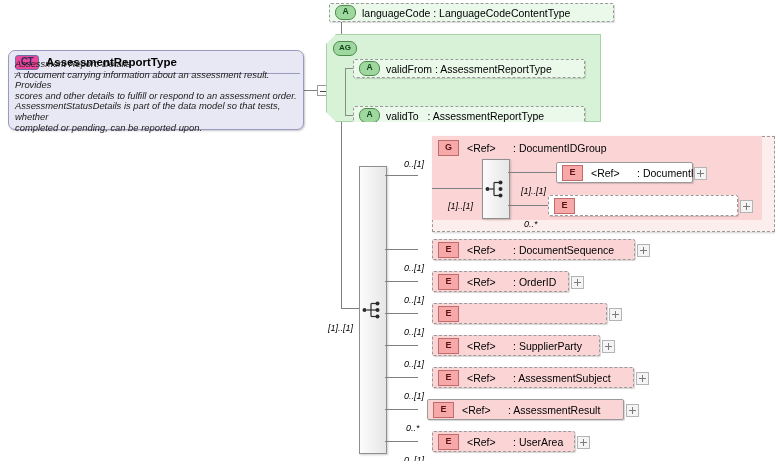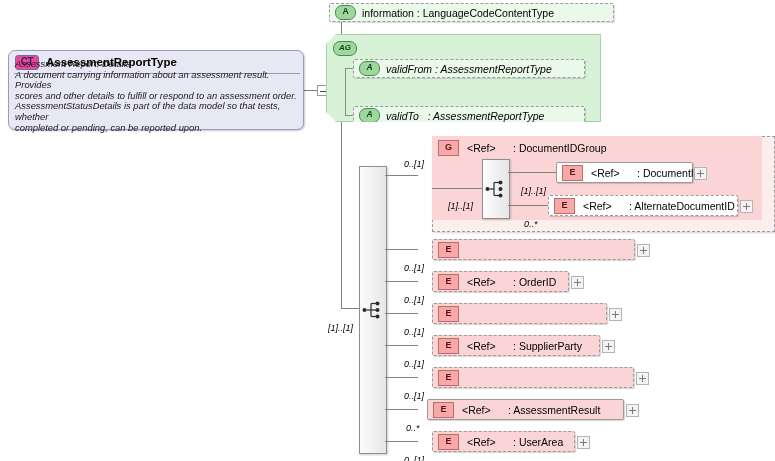--- a/index.html
+++ b/index.html
@@ -55,21 +55,20 @@
   }
 
   
   .attr-zone{
     left:326px;top:34px;width:275px;height:88px;
     background:#d7f2d7;
     border:1px solid #a8d3a8;
     box-shadow:1px 1px 2px rgba(0,0,0,0.18);
     
     clip-path:polygon(10px 0, 100% 0, 100% 100%, 10px 100%, 0 calc(100% - 10px), 0 10px);
-    font-style:italic;
   }
   .attr-row{
     height:19px;display:flex;align-items:center;padding-left:5px;
     border:1px dashed #9a9a9a;background:#d7f2d7;
     box-shadow:1px 1px 1px rgba(0,0,0,0.15);
     border-radius:2px;
   }
   .a-badge{
     flex:0 0 auto;width:19px;height:13px;border:1px solid #4e8a4e;border-radius:7px;
     background:#9fd89f;color:#14421b;font-size:8.5px;line-height:11px;text-align:center;font-weight:bold;
@@ -155,21 +154,21 @@
     <div class="ct-sep"></div>
     <div class="ct-desc">Assessment Report. Details
 A document carrying information about an assessment result.  Provides
 scores and other details to fulfill or respond to an assessment order.
 AssessmentStatusDetails is part of the data model so that tests, whether
 completed or pending, can be reported upon.</div>
   </div>
 
   <div class="abs attr-row" style="left:329px;top:3px;width:285px;background:#eaf9ea;">
     <div class="a-badge">A</div>
-    <div class="attr-label">information : LanguageCodeContentType</div>
+    <div class="attr-label">languageCode : LanguageCodeContentType</div>
   </div>
 
   <div class="abs attr-zone">
     <div class="abs" style="left:6px;top:4px;width:262px;height:18px;display:flex;align-items:center;">
       <div class="ag-badge">AG</div>
     </div>
 
     <div class="vline" style="left:18px;top:33px;height:47px;background:#8a8a8a;"></div>
     <div class="hline" style="left:18px;top:33px;width:8px;background:#8a8a8a;"></div>
     <div class="hline" style="left:18px;top:80px;width:8px;background:#8a8a8a;"></div>
@@ -239,27 +238,27 @@
   <div class="card" style="left:521px;top:160px;">[1]..[1]</div>
   <div class="abs el-row required" style="left:556px;top:162px;width:137px;background:#ffffff;">
     <div class="e-badge">E</div>
     <div class="el-label">&lt;Ref&gt;      : DocumentID</div>
   </div>
   <div class="plus-box" style="left:694px;top:167px;"></div>
 
   <div class="card" style="left:524px;top:193px;">0..*</div>
   <div class="abs el-row" style="left:548px;top:195px;width:190px;background:#ffffff;">
     <div class="e-badge">E</div>
-    <div class="el-label">&lt;Ref&gt;      : AlternateDocumentID</div>
   </div>
   <div class="plus-box" style="left:740px;top:200px;"></div>
 
   <div class="card" style="left:404px;top:237px;">0..[1]</div>
   <div class="abs el-row" style="left:432px;top:239px;width:203px;">
     <div class="e-badge">E</div>
+    <div class="el-label">&lt;Ref&gt;      : DocumentSequence</div>
   </div>
   <div class="plus-box" style="left:637px;top:244px;"></div>
 
   <div class="card" style="left:404px;top:269px;">0..[1]</div>
   <div class="abs el-row" style="left:432px;top:271px;width:137px;">
     <div class="e-badge">E</div>
     <div class="el-label">&lt;Ref&gt;      : OrderID</div>
   </div>
   <div class="plus-box" style="left:571px;top:276px;"></div>
 
@@ -272,20 +271,21 @@
   <div class="card" style="left:404px;top:333px;">0..[1]</div>
   <div class="abs el-row" style="left:432px;top:335px;width:168px;">
     <div class="e-badge">E</div>
     <div class="el-label">&lt;Ref&gt;      : SupplierParty</div>
   </div>
   <div class="plus-box" style="left:602px;top:340px;"></div>
 
   <div class="card" style="left:404px;top:365px;">0..[1]</div>
   <div class="abs el-row" style="left:432px;top:367px;width:202px;">
     <div class="e-badge">E</div>
+    <div class="el-label">&lt;Ref&gt;      : AssessmentSubject</div>
   </div>
   <div class="plus-box" style="left:636px;top:372px;"></div>
 
   <div class="card" style="left:406px;top:397px;">0..*</div>
   <div class="abs el-row required" style="left:427px;top:399px;width:197px;">
     <div class="e-badge">E</div>
     <div class="el-label">&lt;Ref&gt;      : AssessmentResult</div>
   </div>
   <div class="plus-box" style="left:626px;top:404px;"></div>
 

